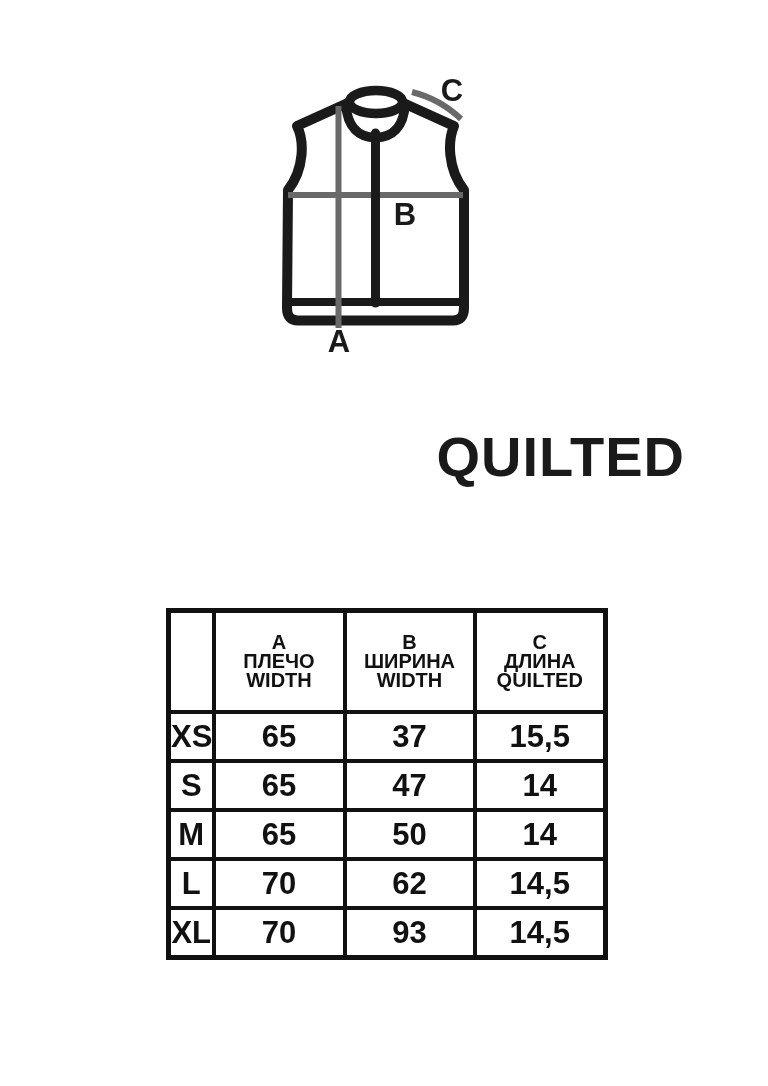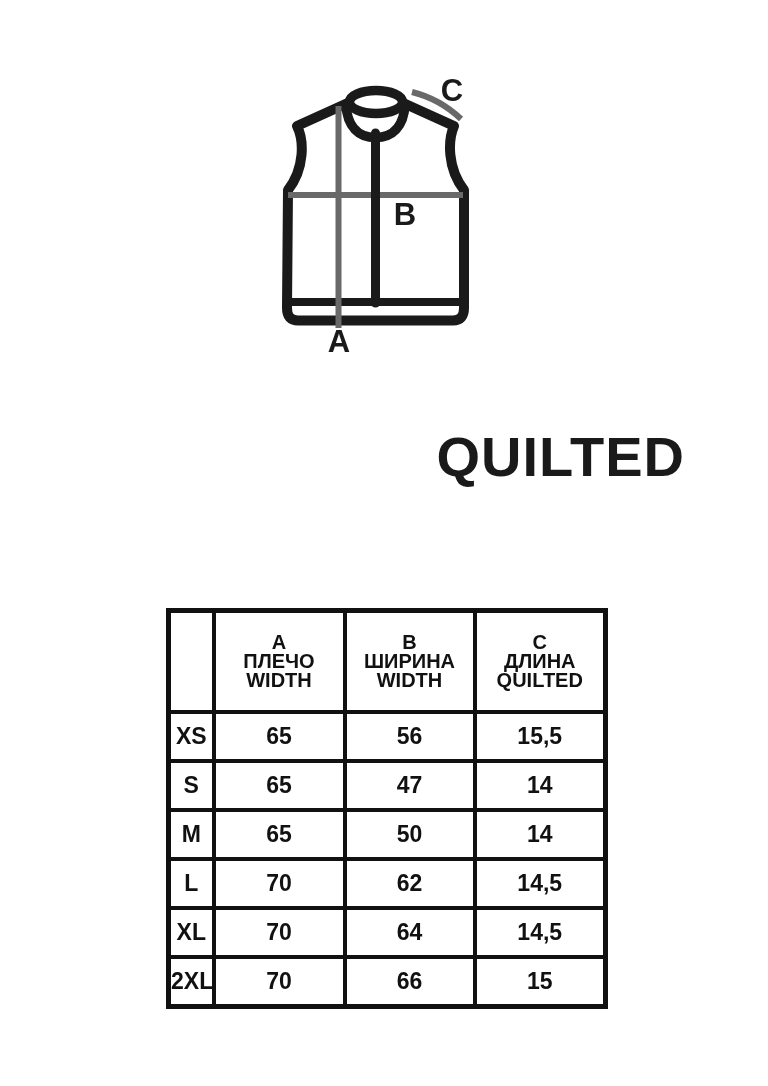--- a/index.html
+++ b/index.html
@@ -41,21 +41,21 @@
   }
   .size-table td{
     border:4px solid var(--table-ink);
     text-align:center;vertical-align:middle;
     padding:0;
     background:#ffffff;
   }
   .size-table{border:5px solid var(--table-ink);}
   .size-table tr.head-row td{height:97px;font-size:20px;}
   .size-table tr.head-row td div{line-height:19px;}
-  .size-table tr.data-row td{height:45px;font-size:23px;}
+  .size-table tr.data-row td{height:45px;font-size:31px;}
   .size-table td.size-cell{font-size:23px;}
 </style>
 </head>
 <body>
 
 <div>
 
   <svg class="diagram-svg" width="768" height="390" viewBox="0 0 768 390">
 
     <path class="ink fill-white" stroke-width="10" d="M 350 102 L 297 126 C 304 140 305 168 288 190
@@ -109,21 +109,21 @@
         </td>
         <td>
           <div>C</div>
           <div>ДЛИНА</div>
           <div>QUILTED</div>
         </td>
       </tr>
       <tr class="data-row">
         <td class="size-cell">XS</td>
         <td>65</td>
-        <td>56</td>
+        <td>37</td>
         <td>15,5</td>
       </tr>
       <tr class="data-row">
         <td class="size-cell">S</td>
         <td>65</td>
         <td>47</td>
         <td>14</td>
       </tr>
       <tr class="data-row">
         <td class="size-cell">M</td>
@@ -133,25 +133,19 @@
       </tr>
       <tr class="data-row">
         <td class="size-cell">L</td>
         <td>70</td>
         <td>62</td>
         <td>14,5</td>
       </tr>
       <tr class="data-row">
         <td class="size-cell">XL</td>
         <td>70</td>
-        <td>64</td>
+        <td>93</td>
         <td>14,5</td>
-      </tr>
-      <tr class="data-row">
-        <td class="size-cell">2XL</td>
-        <td>70</td>
-        <td>66</td>
-        <td>15</td>
       </tr>
     </tbody>
   </table>
 
 </div>
 
 </body></html>

